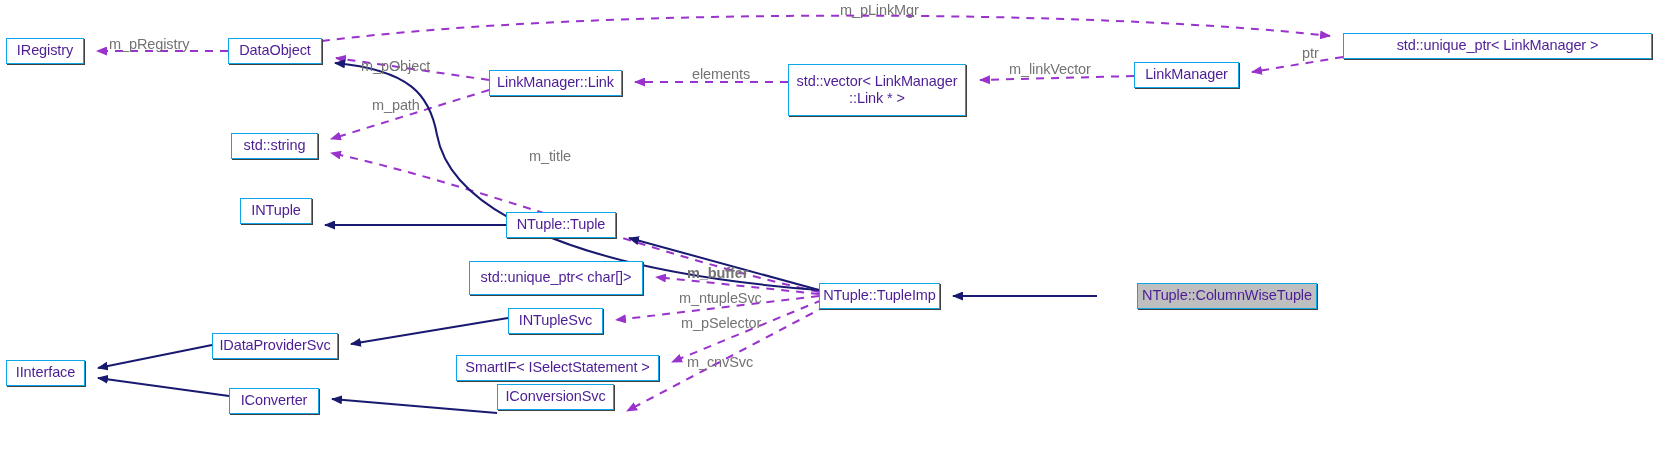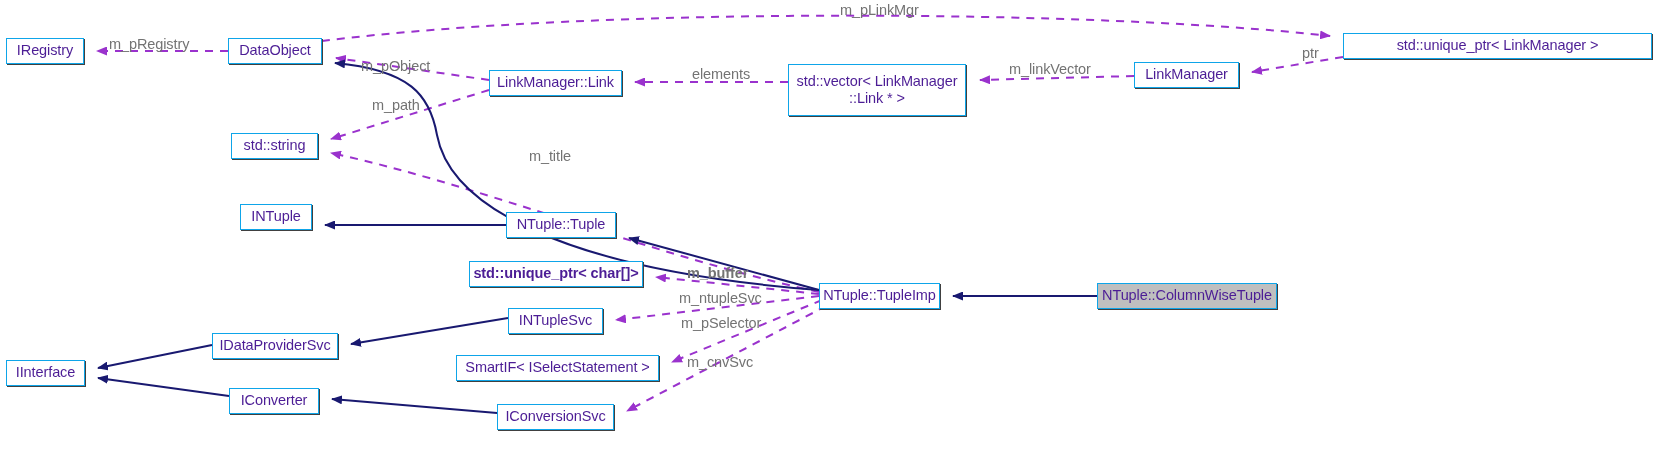--- a/index.html
+++ b/index.html
@@ -15,21 +15,21 @@
     display:flex;
     align-items:center;
     justify-content:center;
     text-align:center;
     font-size:14.5px;
     color:#4c1d95;
     line-height:1.18;
     white-space:pre;
     letter-spacing:-0.1px;
   }
-  .node.highlight{background:#bfbfbf;}
+  .node.highlight{background:#bfbfbf;margin-left:40px;}
   .edge-label{
     position:absolute;
     font-size:14.5px;
     color:#737373;
     white-space:pre;
     letter-spacing:-0.1px;
     background:transparent;
   }
 </style>
 </head>
@@ -75,31 +75,31 @@
   </svg>
 
   <div class="node" style="left:6px;top:38px;width:78px;height:26px;"><span>IRegistry</span></div>
   <div class="node" style="left:228px;top:38px;width:94px;height:26px;"><span>DataObject</span></div>
   <div class="node" style="left:489px;top:70px;width:133px;height:26px;"><span>LinkManager::Link</span></div>
   <div class="node" style="left:788px;top:64px;width:178px;height:52px;"><span>std::vector&lt; LinkManager
 ::Link * &gt;</span></div>
   <div class="node" style="left:1134px;top:62px;width:105px;height:26px;"><span>LinkManager</span></div>
   <div class="node" style="left:1343px;top:33px;width:309px;height:26px;"><span>std::unique_ptr&lt; LinkManager &gt;</span></div>
   <div class="node" style="left:231px;top:133px;width:87px;height:26px;"><span>std::string</span></div>
-  <div class="node" style="left:240px;top:204px;width:72px;height:26px;text-align:right;"><span>INTuple</span></div>
+  <div class="node" style="left:240px;top:198px;width:72px;height:26px;text-align:right;"><span>INTuple</span></div>
   <div class="node" style="left:506px;top:212px;width:110px;height:26px;"><span>NTuple::Tuple</span></div>
-  <div class="node" style="left:469px;top:261px;width:174px;height:26px;font-weight:bold;"><span>std::unique_ptr&lt; char[]&gt;</span></div>
+  <div class="node" style="left:469px;top:261px;width:174px;height:34px;"><span>std::unique_ptr&lt; char[]&gt;</span></div>
   <div class="node" style="left:819px;top:283px;width:121px;height:26px;"><span>NTuple::TupleImp</span></div>
   <div class="node highlight" style="left:1097px;top:283px;width:180px;height:26px;"><span>NTuple::ColumnWiseTuple</span></div>
   <div class="node" style="left:212px;top:333px;width:126px;height:26px;"><span>IDataProviderSvc</span></div>
   <div class="node" style="left:508px;top:308px;width:95px;height:26px;"><span>INTupleSvc</span></div>
   <div class="node" style="left:456px;top:355px;width:203px;height:26px;"><span>SmartIF&lt; ISelectStatement &gt;</span></div>
   <div class="node" style="left:6px;top:360px;width:79px;height:26px;justify-content:center;"><span>IInterface</span></div>
   <div class="node" style="left:229px;top:388px;width:90px;height:26px;"><span>IConverter</span></div>
-  <div class="node" style="left:497px;top:404px;width:117px;height:26px;"><span>IConversionSvc</span></div>
+  <div class="node" style="left:497px;top:384px;width:117px;height:26px;"><span>IConversionSvc</span></div>
 
   <div class="edge-label" style="left:109px;top:36px;">m_pRegistry</div>
   <div class="edge-label" style="left:361px;top:46px;margin-top:12px;">m_pObject</div>
   <div class="edge-label" style="left:372px;top:97px;">m_path</div>
   <div class="edge-label" style="left:840px;top:2px;">m_pLinkMgr</div>
   <div class="edge-label" style="left:692px;top:66px;">elements</div>
   <div class="edge-label" style="left:1003px;top:61px;margin-left:6px;">m_linkVector</div>
   <div class="edge-label" style="left:1302px;top:45px;text-align:center;">ptr</div>
   <div class="edge-label" style="left:529px;top:148px;">m_title</div>
   <div class="edge-label" style="left:687px;top:265px;font-weight:bold;">m_buffer</div>

